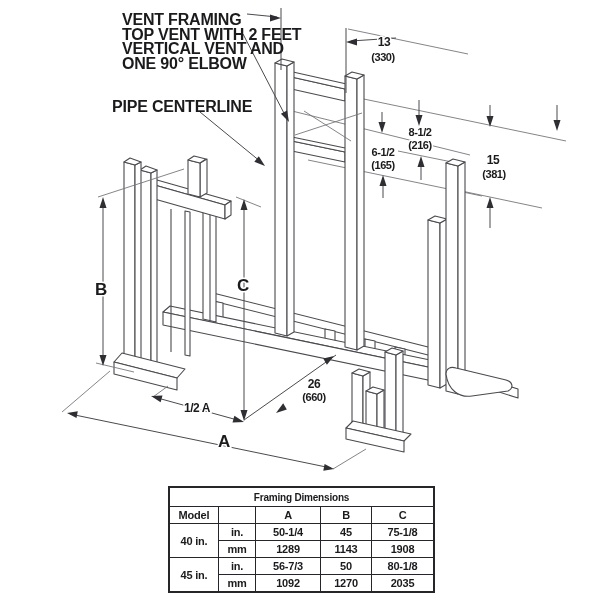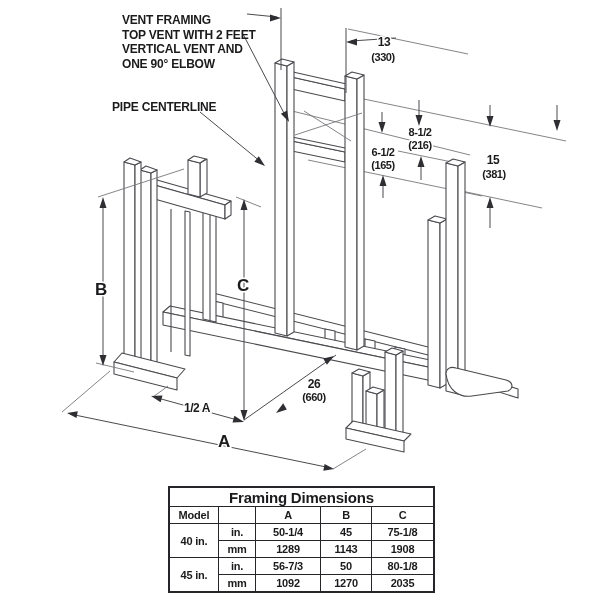--- a/index.html
+++ b/index.html
@@ -9,28 +9,28 @@
   .struct{stroke:#4a4a4f;stroke-width:1.1;fill:#ffffff;stroke-linejoin:round;}
   .struct-line{stroke:#4a4a4f;stroke-width:1.1;fill:none;}
   .thin{stroke:#77777c;stroke-width:0.9;fill:none;}
   .dim{stroke:#4a4a4f;stroke-width:1;fill:none;}
   .arr{fill:#2e2e33;stroke:none;}
   .dimtxt{font-family:"Liberation Sans", sans-serif;font-weight:bold;fill:#1b1b1d;
           font-size:11px;letter-spacing:-0.4px;text-anchor:middle;
           paint-order:stroke;stroke:#ffffff;stroke-width:3px;}
   .dimtxt.big{font-size:17px;}
   .dimtxt.med{font-size:12px;}
-  .callout{position:absolute;color:#1b1b1d;font-weight:bold;font-size:12px;
+  .callout{position:absolute;color:#1b1b1d;font-weight:bold;font-size:16px;
            line-height:14.5px;letter-spacing:-0.2px;white-space:pre-line;}
   
   #dimtable{position:absolute;left:168px;top:486px;width:267px;border-collapse:collapse;
             border:2px solid #26262a;font-size:11px;font-weight:bold;color:#1b1b1d;
             letter-spacing:-0.2px;}
   #dimtable td{border:1px solid #26262a;text-align:center;padding:0;height:16px;}
-  #dimtable td.title{height:18px;font-size:15px;}
+  #dimtable td.title{height:18px;font-size:10px;}
   .w-model{width:48px;} .w-unit{width:36px;} .w-a{width:64px;} .w-b{width:50px;}
 </style>
 </head>
 <body>
 
 <div id="stage">
 
   <svg width="600" height="482" viewBox="0 0 600 482">
 
     <g>

